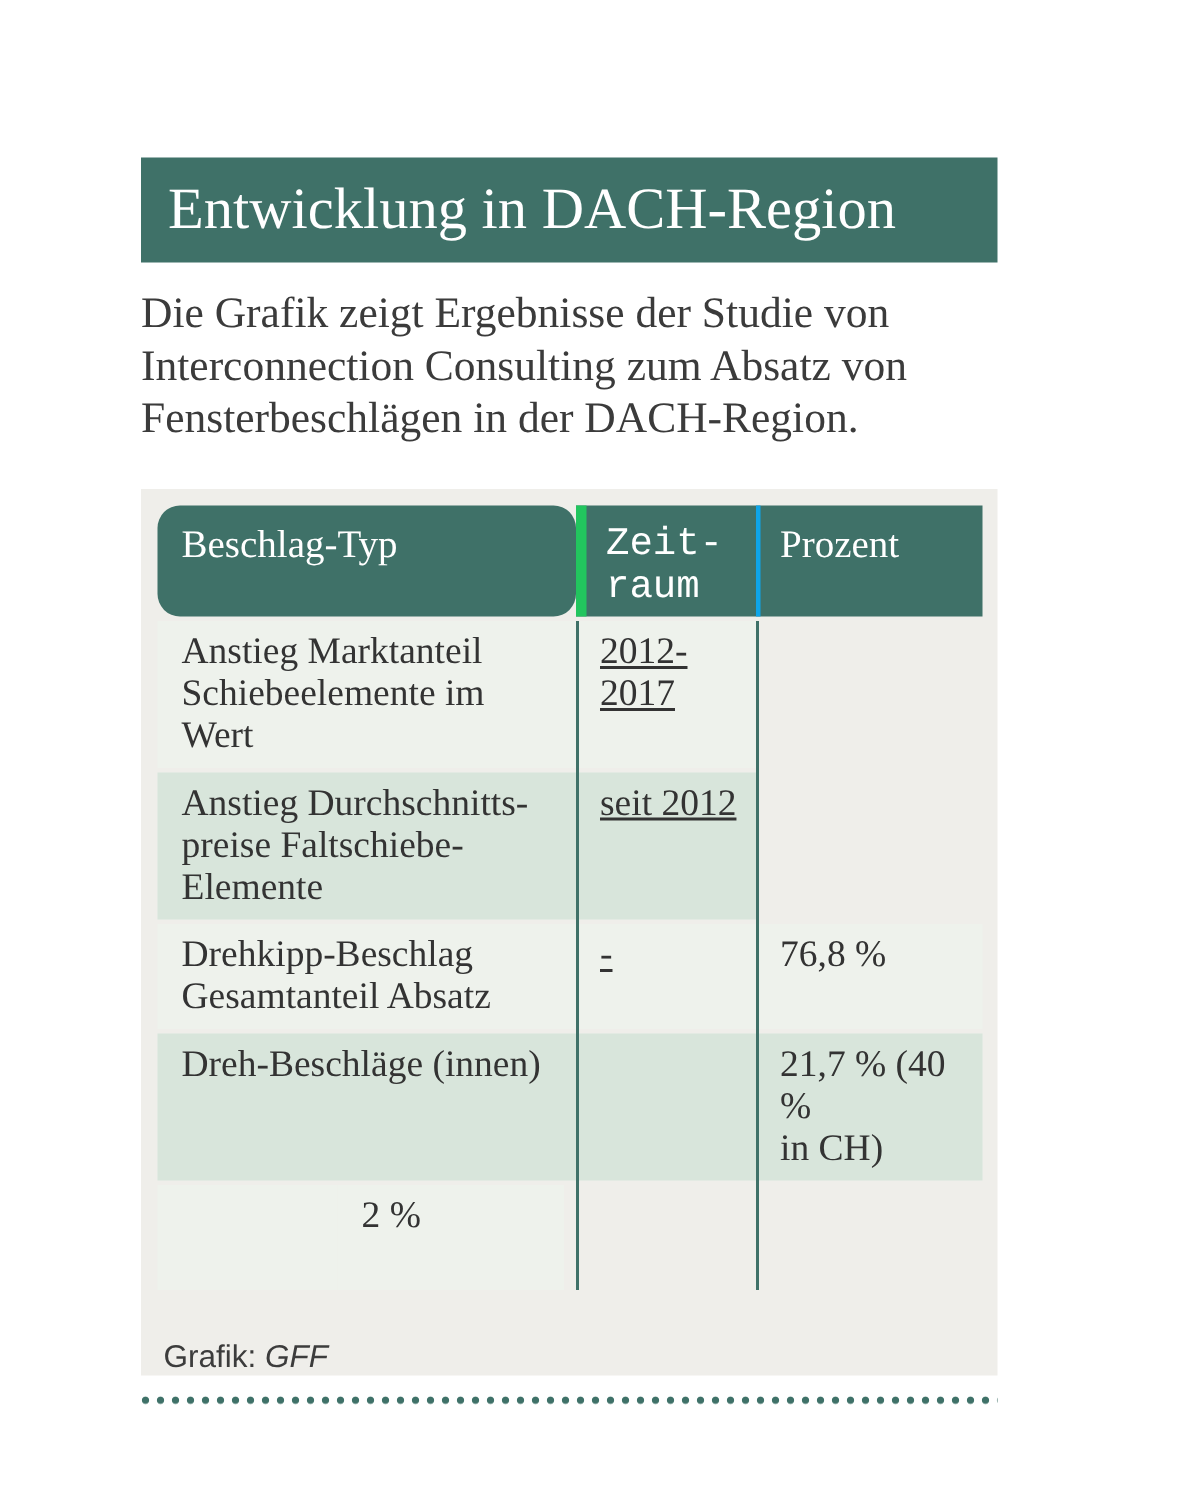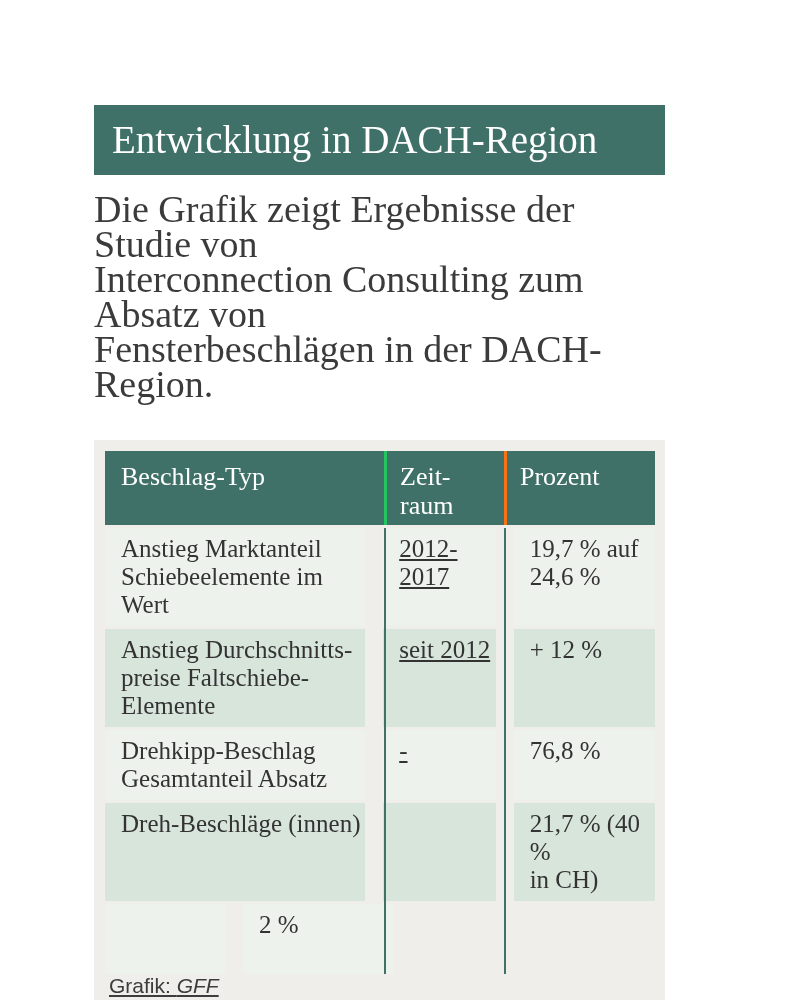--- a/index.html
+++ b/index.html
@@ -27,79 +27,78 @@
     background: var(--teal);
     height: 70px;
     line-height: 70px;
     padding-left: 18px;
     color: #ffffff;
     font-size: 39px;
     white-space: nowrap;
   }
   .intro {
     margin-top: 17px;
-    font-size: 38px;
+    font-size: 29px;
     line-height: 35px;
     color: #3b3b3b;
     white-space: pre-line;
   }
   .panel {
     margin-top: 16px;
     background: var(--panel-bg);
     padding: 11px 10px 0 11px;
   }
   .thead { display: flex; margin-bottom: 3px; }
   .thead .hc {
     background: var(--teal);
     color: #ffffff;
     font-size: 26px;
     line-height: 29px;
     padding-top: 11px;
     padding-bottom: 5px;
     min-height: 73px;
     white-space: pre-line;
   }
-  .hc.c1 { width: 279px; padding-left: 16px; }
-  .hc.c2 { width: 120px; padding-left: 13px; border-left: 3px solid #22c55e; }
-  .hc.c3 { width: 151px; padding-left: 13px; border-left: 3px solid #f97316; }
+  .hc.c1 { width: 279px; padding-left: 16px; border-radius: 15px; }
+  .hc.c2 { width: 120px; padding-left: 13px; border-left: 7px solid #22c55e; font-family: Liberation Mono, monospace; }
+  .hc.c3 { width: 151px; padding-left: 13px; border-left: 3px solid #0ea5e9; }
   .tbody-wrap { position: relative; }
   .vline {
     position: absolute;
     top: 0; bottom: 0;
     width: 2px;
     background: var(--teal);
   }
   .vline.v1 { left: 279px; }
   .vline.v2 { left: 399px; }
-  .trow { display: flex; gap: 18px; }
+  .trow { display: flex; }
   .trow + .trow { margin-top: 3px; }
   .trow .tc {
     font-size: 25px;
     line-height: 28px;
     padding-top: 7px;
     padding-bottom: 7px;
     white-space: pre-line;
     color: #333333;
   }
   .tc.c1 { width: 279px; padding-left: 16px; padding-right: 4px; }
   .tc.c2 { width: 120px; padding-left: 16px; text-decoration: underline; }
   .tc.c3 { width: 151px; padding-left: 16px; padding-right: 2px; }
   .row-light .tc { background: var(--row-light); }
   .row-dark .tc { background: var(--row-dark); }
   .trow.three { min-height: 98px; }
   .trow.two { min-height: 70px; }
   .credit {
     height: 57px;
     display: flex;
-    align-items: flex-start;
+    align-items: flex-end;
     padding-left: 4px;
     font-family: "Liberation Sans", sans-serif;
     font-size: 21px;
     color: #3c3c3c;
-    text-decoration: underline;
   }
   .credit .it { font-style: italic; }
   .credit span { white-space: pre; }
   .dotted-line {
     margin-top: 13px;
     height: 7px;
     width: 571px;
     background-image: radial-gradient(circle at 3px 3.5px, var(--teal) 2.2px, transparent 2.7px);
     background-size: 10px 7px;
     background-repeat: repeat-x;
@@ -128,30 +127,27 @@
     </div>
 
     <div class="tbody-wrap">
 
       <div class="trow three row-light">
         <div class="tc c1">Anstieg Marktanteil
 Schiebeelemente im
 Wert</div>
         <div class="tc c2">2012-
 2017</div>
-        <div class="tc c3">19,7 % auf
-24,6 %</div>
       </div>
 
       <div class="trow three row-dark">
         <div class="tc c1">Anstieg Durchschnitts-
 preise Faltschiebe-
 Elemente</div>
         <div class="tc c2">seit 2012</div>
-        <div class="tc c3">+ 12 %</div>
       </div>
 
       <div class="trow two row-light">
         <div class="tc c1">Drehkipp-Beschlag
 Gesamtanteil Absatz</div>
         <div class="tc c2">-</div>
         <div class="tc c3">76,8 %</div>
       </div>
 
       <div class="trow two row-dark">

